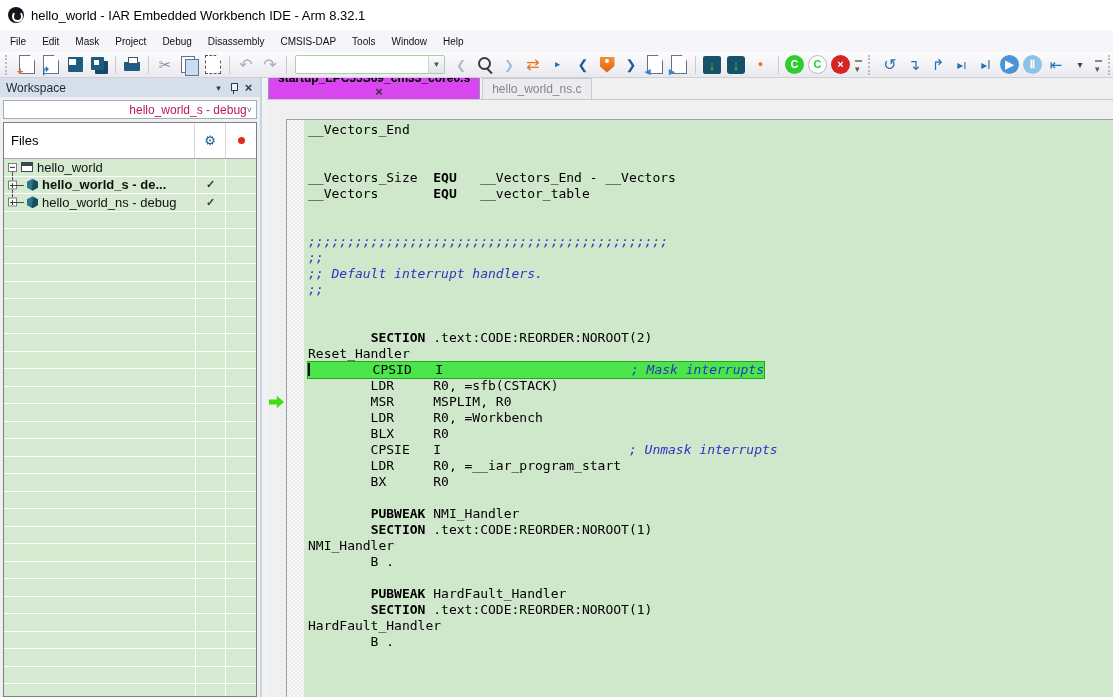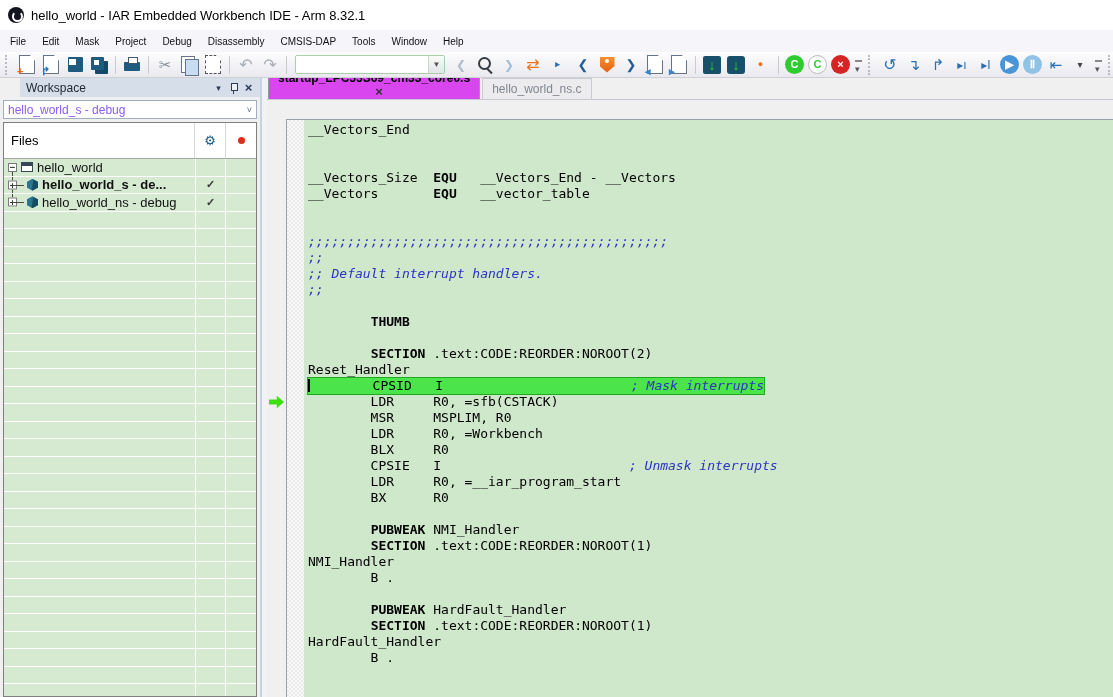--- a/index.html
+++ b/index.html
@@ -58,31 +58,31 @@
        display:flex;align-items:stretch;overflow:hidden;}
   .k-combo input{flex:1;border:0;outline:0;font:12px "Liberation Sans",sans-serif;padding:0 3px;min-width:0;}
   .k-combo .drop{width:16px;border-left:1px solid #c9d9c9;background:linear-gradient(#fafafa,#e3e5e9);
        display:flex;align-items:center;justify-content:center;font-size:8px;color:#555;}
 
   
   .main{display:flex;height:619px;background:#f0f0f0;}
 
   
   .workspace{width:260px;flex:none;display:flex;flex-direction:column;background:#f0f0f0;}
-  .ws-header{height:19px;background:#d5dee9;display:flex;align-items:center;padding:0 4px 0 6px;margin-left:20px;}
+  .ws-header{height:19px;background:#d5dee9;display:flex;align-items:center;padding:0 4px 0 6px;}
   .ws-title{font-size:12px;color:#1c2633;flex:1;}
   .ws-hbtn{width:15px;height:15px;display:flex;align-items:center;justify-content:center;color:#2a3b52;flex:none;}
   .ws-hbtn.dd{font-size:9px;}
   .ws-hbtn.cl{font-size:13px;font-weight:bold;}
   .pin-i{position:relative;width:10px;height:12px;}
   .pin-i::before{content:"";position:absolute;left:2px;top:1px;width:5px;height:6px;border:1px solid #2a3b52;background:#eef2f7;}
   .pin-i::after{content:"";position:absolute;left:4px;top:8px;width:1px;height:4px;background:#2a3b52;}
   .ws-combo-row{padding:3px 3px 2px 3px;}
   .ws-combo{height:19px;background:#fff;border:1px solid #9fafc0;display:flex;align-items:center;padding:0 4px;}
-  .ws-combo .val{flex:1;font-size:12px;color:#8b5cf6;}
+  .ws-combo .val{flex:1;font-size:12px;color:#be185d;text-align:right;}
   .ws-combo .chev{font-size:9px;color:#5a6a80;}
   .files-box{flex:1;margin:1px 3px 0 3px;border:1px solid #808080;display:flex;flex-direction:column;
        background:var(--tree-green);overflow:hidden;}
   .files-header{height:36px;background:#fff;border-bottom:1px solid #a8a8a8;display:flex;align-items:center;flex:none;}
   .fh-main{flex:1;padding-left:7px;font-size:13px;color:#000;}
   .fh-b,.fh-c{width:31px;border-left:1px solid #d8d8d8;align-self:stretch;display:flex;align-items:center;justify-content:center;}
   .gear{font-size:13px;color:#1b5a86;}
   .reddot{width:7px;height:7px;border-radius:50%;background:#e02b1d;}
   .tree{flex:1;overflow:hidden;}
   .ws-row{height:17.5px;display:flex;border-bottom:1px solid #fff;}
@@ -500,21 +500,20 @@
               <div class="cl"></div>
               <div class="cl"><span class="s-p">__Vectors_Size  </span><span class="s-k">EQU</span><span class="s-p">   __Vectors_End - __Vectors</span></div>
               <div class="cl"><span class="s-p">__Vectors       </span><span class="s-k">EQU</span><span class="s-p">   __vector_table</span></div>
               <div class="cl"></div>
               <div class="cl"></div>
               <div class="cl"><span class="s-c">;;;;;;;;;;;;;;;;;;;;;;;;;;;;;;;;;;;;;;;;;;;;;;</span></div>
               <div class="cl"><span class="s-c">;;</span></div>
               <div class="cl"><span class="s-c">;; Default interrupt handlers.</span></div>
               <div class="cl"><span class="s-c">;;</span></div>
               <div class="cl"></div>
-              <div class="cl"><span class="s-p">        </span><span class="s-k">THUMB</span></div>
               <div class="cl"></div>
               <div class="cl"><span class="s-p">        </span><span class="s-k">SECTION</span><span class="s-p"> .text:CODE:REORDER:NOROOT(2)</span></div>
               <div class="cl"><span class="s-p">Reset_Handler</span></div>
               <div class="cl"><span class="hl"><span class="caret"></span><span class="s-p">        CPSID   I                        </span><span class="s-c">; Mask interrupts</span></span></div>
               <div class="cl"><span class="s-p">        LDR     R0, =sfb(CSTACK)</span></div>
               <div class="cl"><span class="s-p">        MSR     MSPLIM, R0</span></div>
               <div class="cl"><span class="s-p">        LDR     R0, =Workbench</span></div>
               <div class="cl"><span class="s-p">        BLX     R0</span></div>
               <div class="cl"><span class="s-p">        CPSIE   I                        </span><span class="s-c">; Unmask interrupts</span></div>
               <div class="cl"><span class="s-p">        LDR     R0, =__iar_program_start</span></div>

